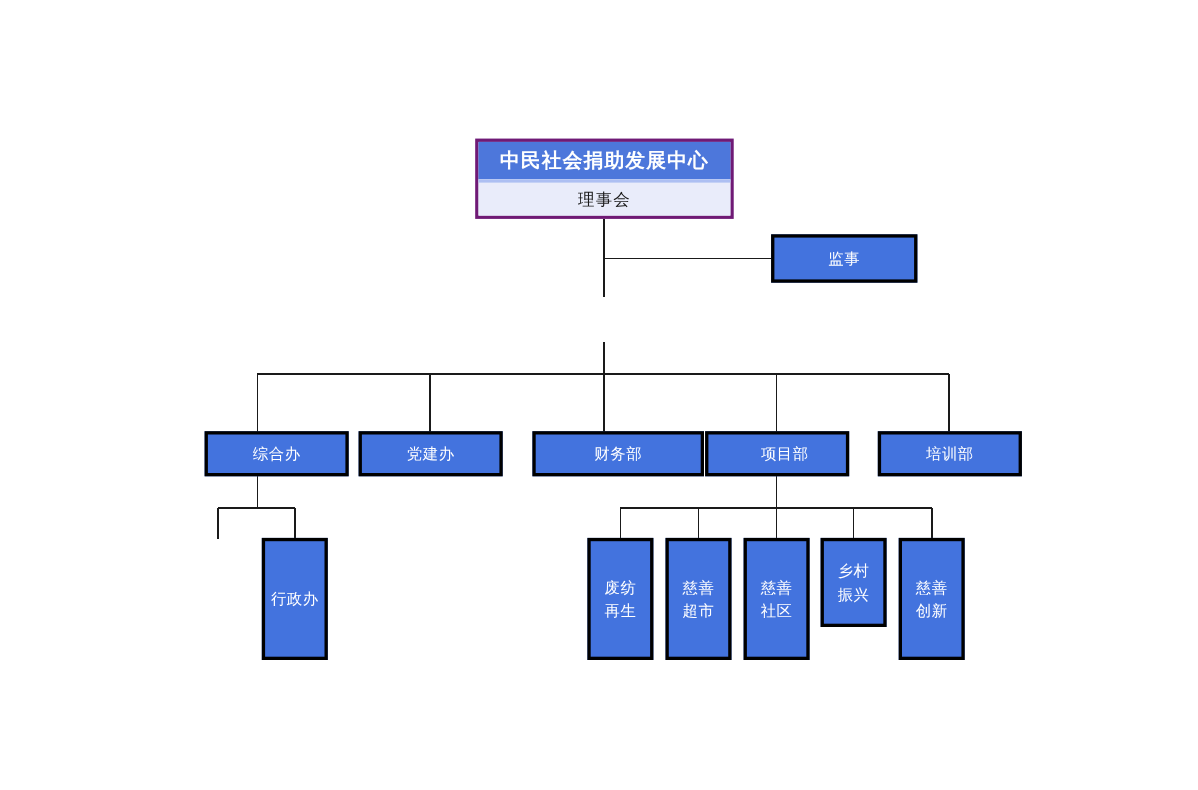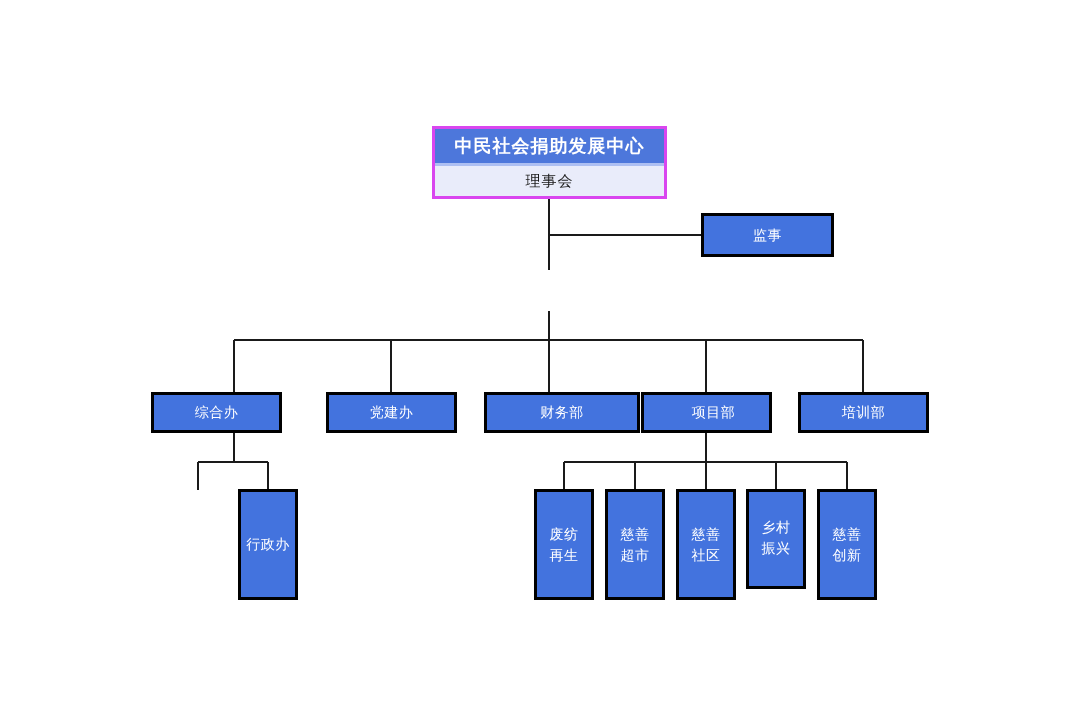--- a/index.html
+++ b/index.html
@@ -37,21 +37,21 @@
     text-align: center;
     font-size: 14px;
     line-height: 1.45;
     letter-spacing: 0.5px;
     z-index: 3;
   }
   
   .root-box {
     position: absolute;
     box-sizing: border-box;
-    border: 3px solid #d946ef;
+    border: 3px solid #701a75;
     background: #e9ecfa;
     z-index: 3;
     display: flex;
     flex-direction: column;
   }
   .root-title {
     background: #4d77db;
     color: #ffffff;
     font-size: 18px;
     font-weight: bold;
@@ -119,21 +119,21 @@
   <div class="root-box" style="left:432px; top:126px; width:235px; height:73px;">
     <div class="root-title">中民社会捐助发展中心</div>
     <div class="root-sub">理事会</div>
   </div>
 
   <div class="node" style="left:701px; top:213px; width:133px; height:44px;">
     <span class="lbl">监事</span>
   </div>
 
 
-  <div class="node" style="left:151px; top:392px; width:131px; height:41px;">
+  <div class="node" style="left:186px; top:392px; width:131px; height:41px;">
     <span class="lbl">综合办</span>
   </div>
   <div class="node" style="left:326px; top:392px; width:131px; height:41px;">
     <span class="lbl">党建办</span>
   </div>
   <div class="node" style="left:484px; top:392px; width:156px; height:41px;">
     <span class="lbl">财务部</span>
   </div>
   <div class="node" style="left:641px; top:392px; width:131px; height:41px;padding-left:14px;">
     <span class="lbl">项目部</span>
@@ -157,21 +157,21 @@
       <span class="lbl">慈善</span>
       <span class="lbl">超市</span>
     </div>
   </div>
   <div class="node tall" style="left:676px; top:489px; width:60px; height:111px;">
     <div>
       <span class="lbl">慈善</span>
       <span class="lbl">社区</span>
     </div>
   </div>
-  <div class="node tall" style="left:746px; top:489px; width:60px; height:100px;font-family:Liberation Mono, monospace;">
+  <div class="node tall" style="left:746px; top:489px; width:60px; height:81px;">
     <div>
       <span class="lbl">乡村</span>
       <span class="lbl">振兴</span>
     </div>
   </div>
   <div class="node tall" style="left:817px; top:489px; width:60px; height:111px;">
     <div>
       <span class="lbl">慈善</span>
       <span class="lbl">创新</span>
     </div>

